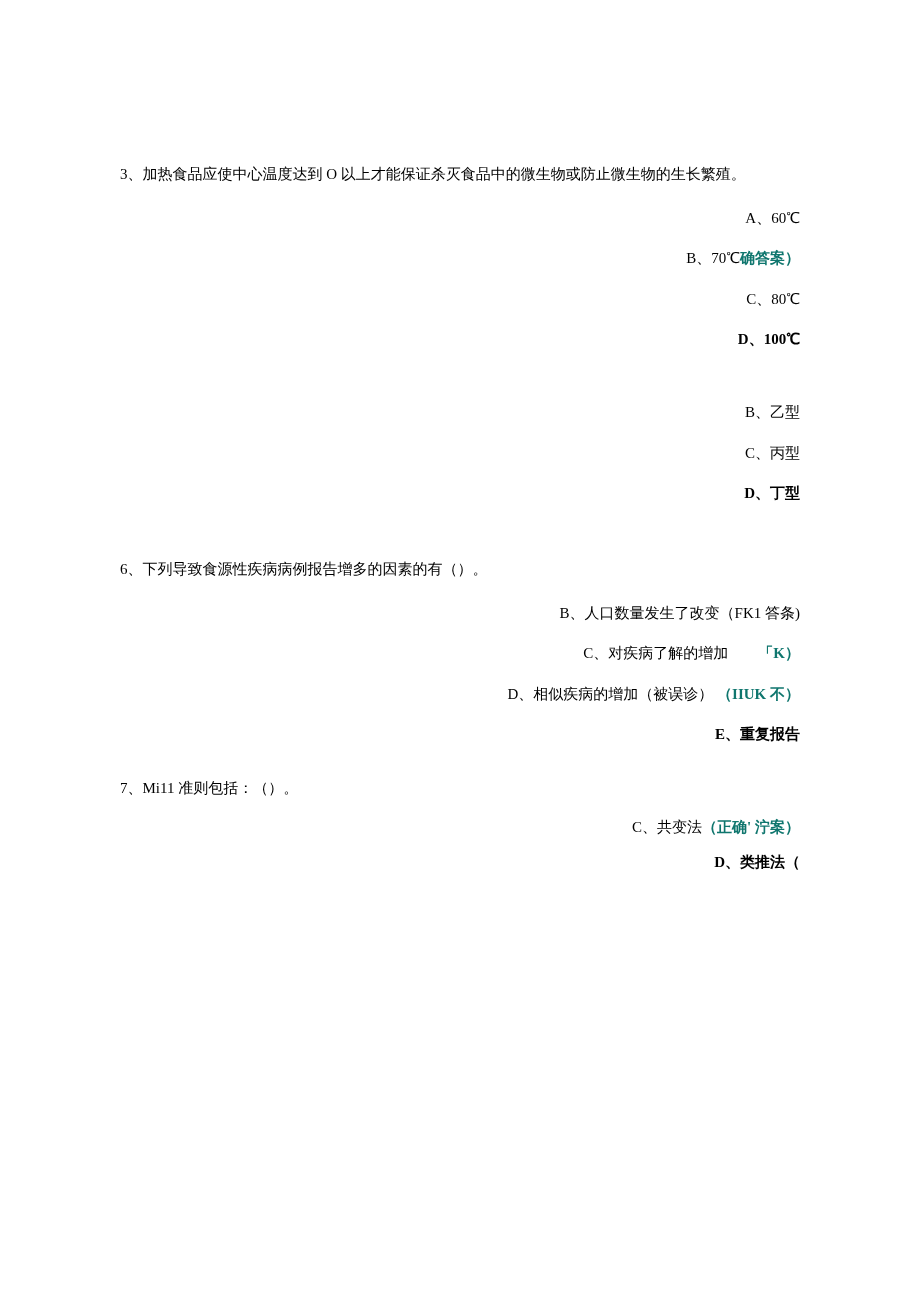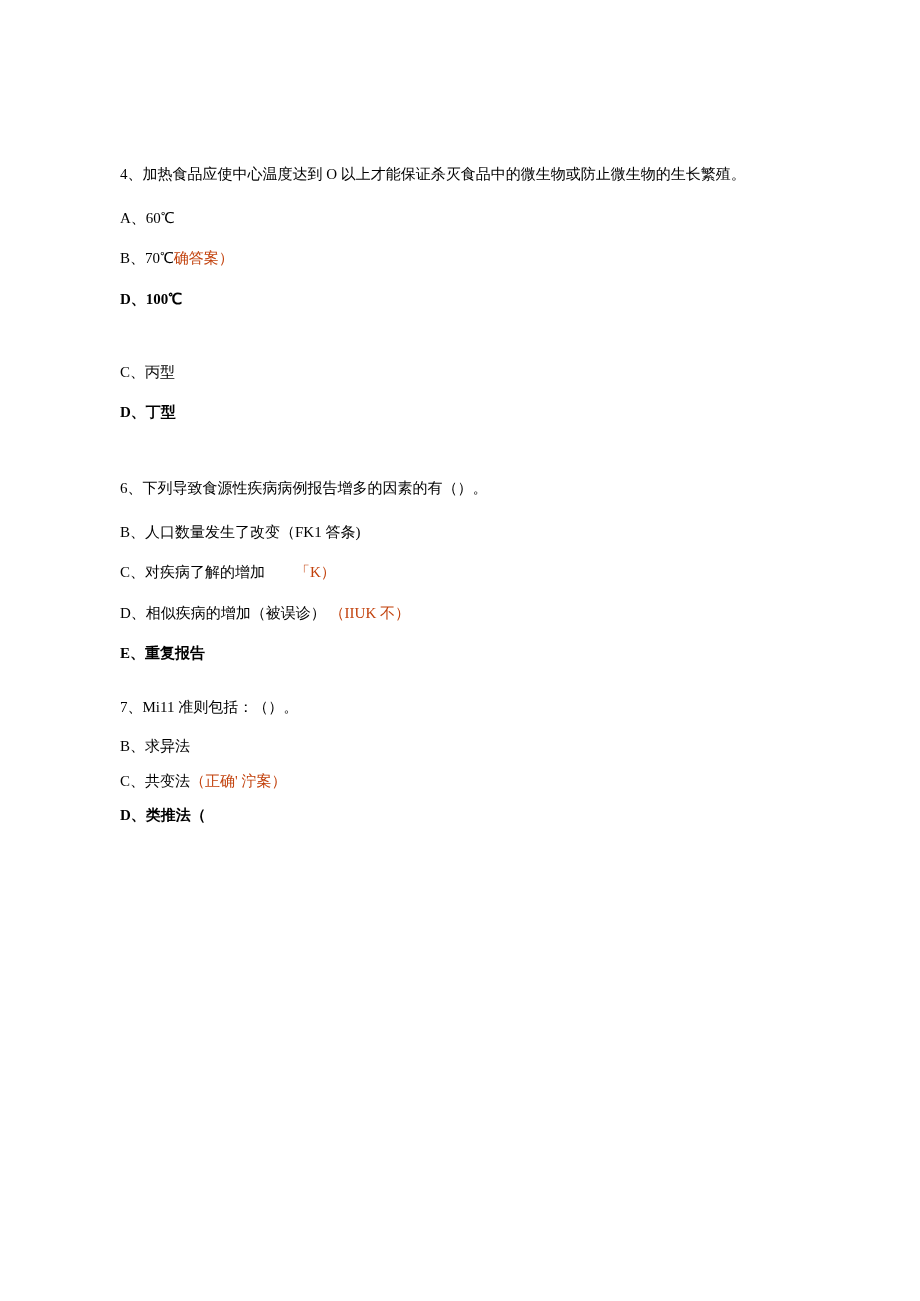--- a/index.html
+++ b/index.html
@@ -17,55 +17,59 @@
   }
   .question {
     margin-bottom: 28px;
   }
   .question-text {
     margin-bottom: 18px;
     line-height: 1.9;
   }
   .option {
     margin-bottom: 18px;
+    text-align: right;
   }
   .option.last {
     margin-bottom: 0;
     font-weight: bold;
   }
   .answer-mark {
-    color: #c2410c;
+    color: #0f766e;
+    font-weight: bold;
   }
   .tight .option {
     margin-bottom: 12px;
   }
   .q7 .question-text {
     margin-bottom: 14px;
     margin-top: 21px;
   }
 </style>
 </head>
 <body>
 
 <div class="page">
 
   
   <div class="question">
-    <div class="question-text">4、加热食品应使中心温度达到 O 以上才能保证杀灭食品中的微生物或防止微生物的生长繁殖。</div>
+    <div class="question-text">3、加热食品应使中心温度达到 O 以上才能保证杀灭食品中的微生物或防止微生物的生长繁殖。</div>
     <div class="option">A、60℃</div>
     <div class="option">
       <span>B、70℃</span><span class="answer-mark">确答案）</span>
     </div>
+    <div class="option">C、80℃</div>
     <div class="option last">D、100℃</div>
   </div>
 
   <br>
 
   
   <div class="question">
+    <div class="option">B、乙型</div>
     <div class="option">C、丙型</div>
     <div class="option last">D、丁型</div>
   </div>
 
   <br>
 
   
   <div class="question">
     <div class="question-text">6、下列导致食源性疾病病例报告增多的因素的有（）。</div>
     <div class="option">B、人口数量发生了改变（FK1 答条)</div>
@@ -74,20 +78,19 @@
     </div>
     <div class="option">
       <span>D、相似疾病的增加（被误诊）</span>&nbsp;<span class="answer-mark">（IIUK 不）</span>
     </div>
     <div class="option last">E、重复报告</div>
   </div>
 
   
   <div class="question tight q7">
     <div class="question-text">7、Mi11 准则包括：（）。</div>
-    <div class="option">B、求异法</div>
     <div class="option">
       <span>C、共变法</span><span class="answer-mark">（正确' 泞案）</span>
     </div>
     <div class="option last">D、类推法（</div>
   </div>
 
 </div>
 
 </body></html>

